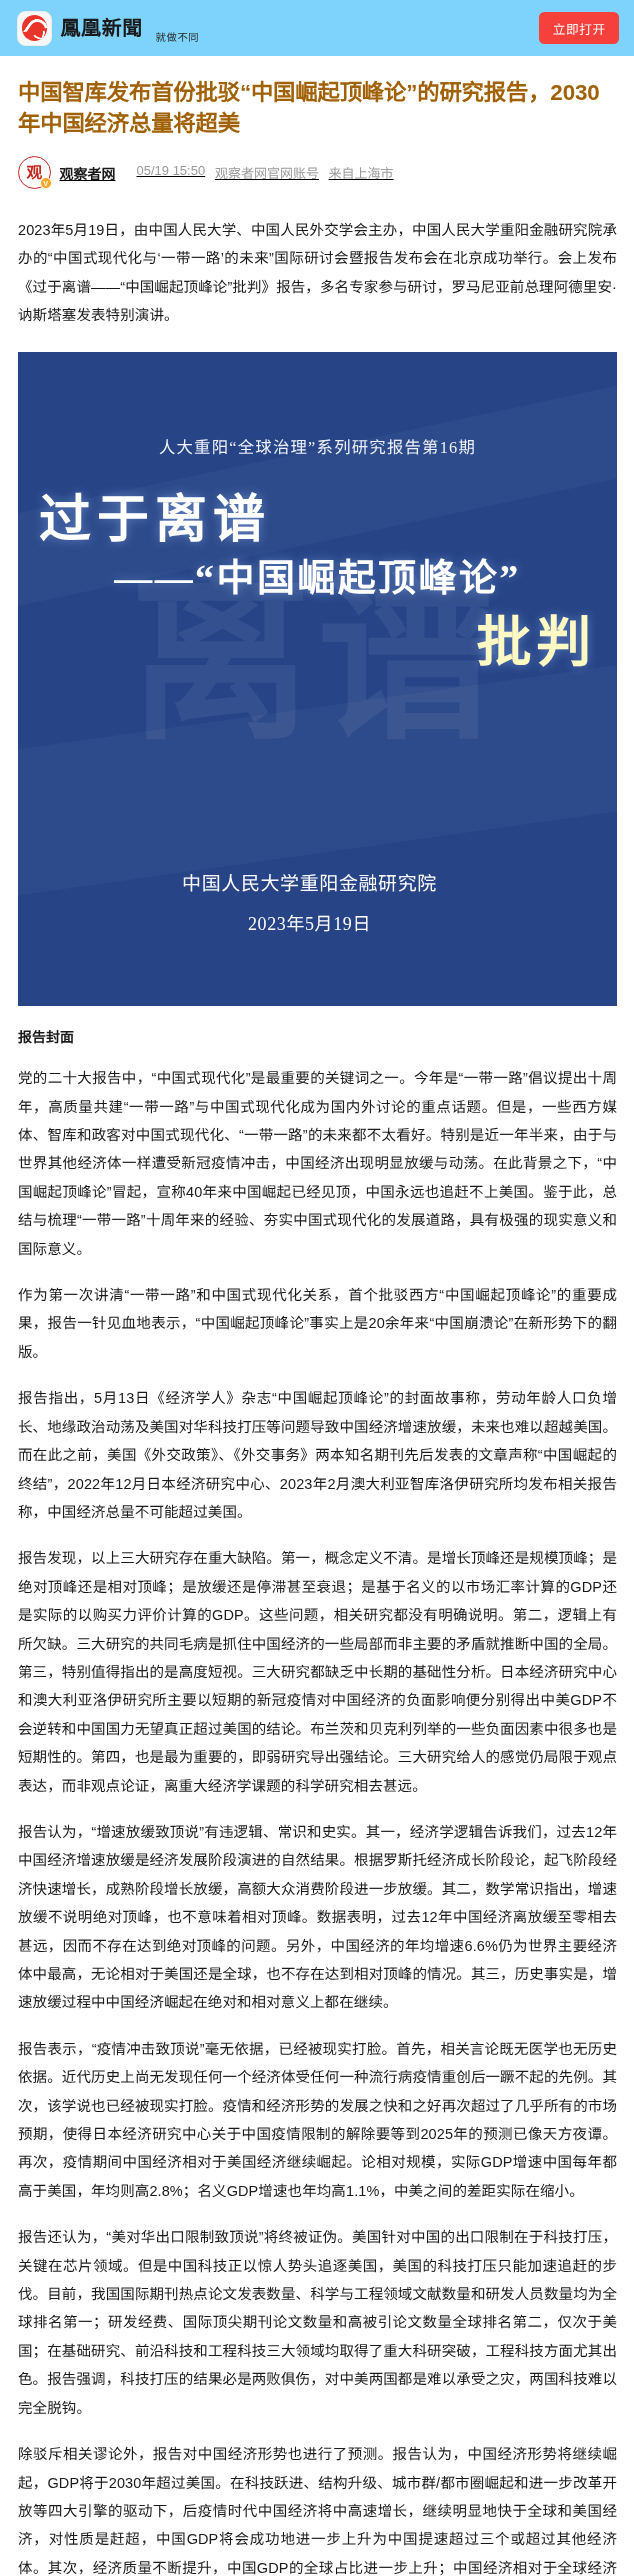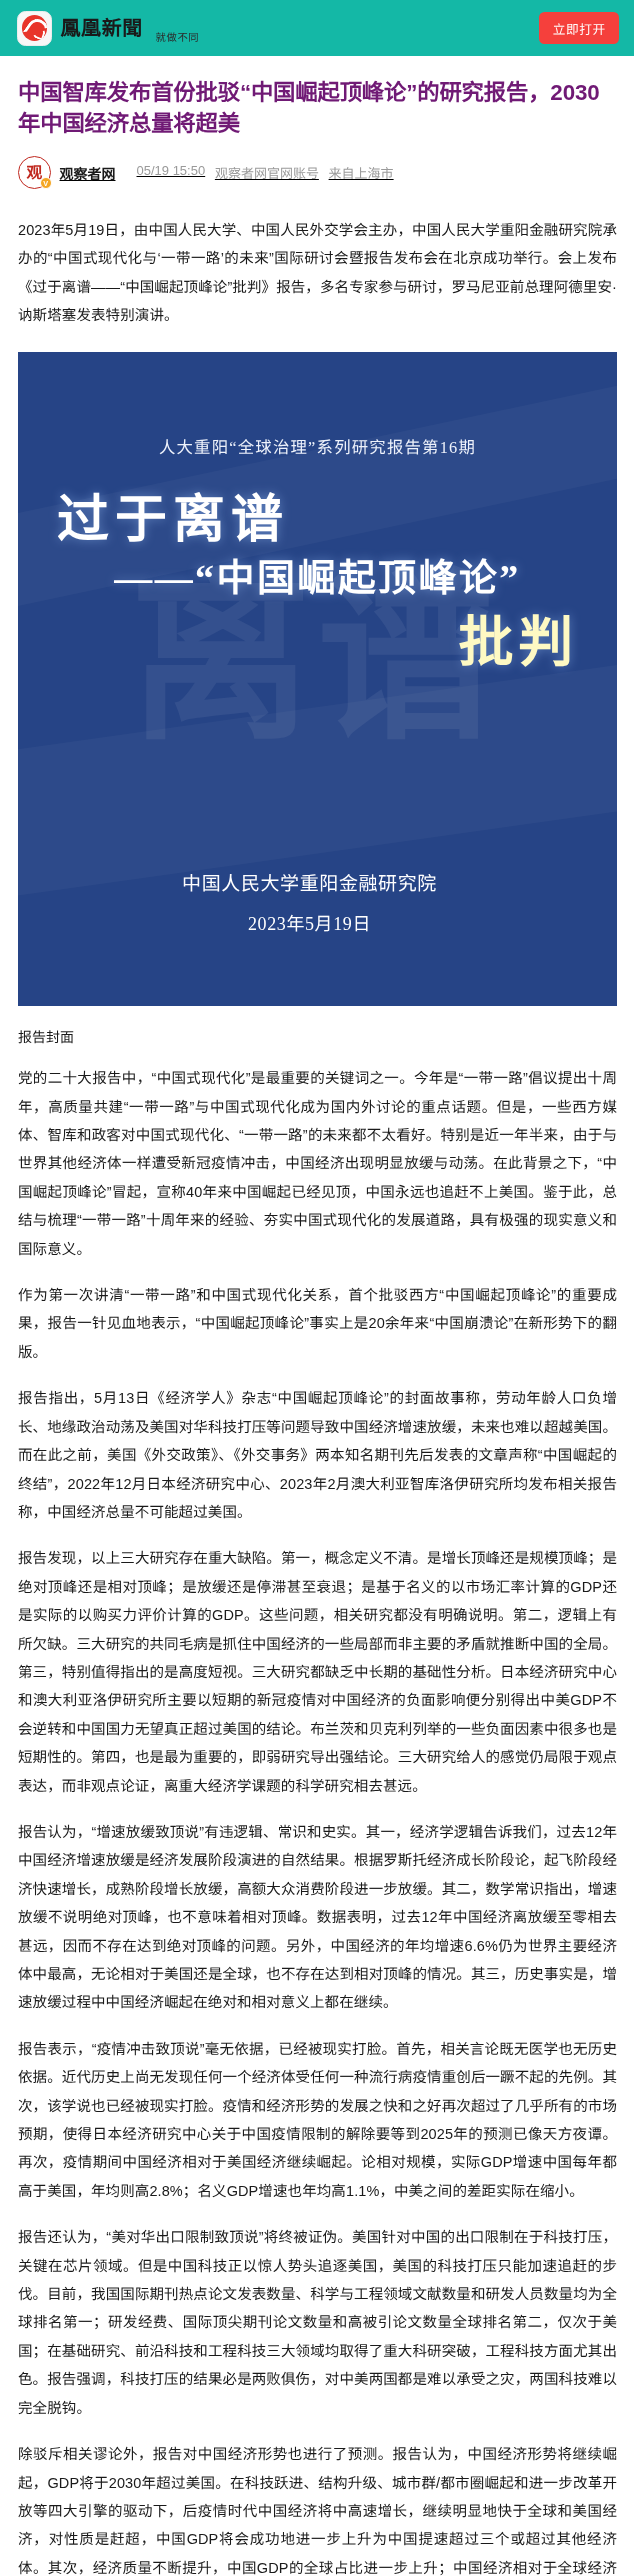--- a/index.html
+++ b/index.html
@@ -17,21 +17,21 @@
     position: relative;
     overflow-x: hidden;
   }
 
   
   .appbar {
     height: 56px;
     display: flex;
     align-items: center;
     padding: 0 15.8px 0 17px;
-    background: #14b8a6;
+    background: #7dd3fc;
   }
 
   .brand {
     display: flex;
     align-items: center;
     gap: 8.5px;
   }
 
   .brand-logo {
     width: 35px;
@@ -115,21 +115,21 @@
 
   
   .article {
     padding: 0 18px 24px 18px;
   }
 
   .headline {
     font-size: 22.4px;
     line-height: 1.42;
     font-weight: 700;
-    color: #701a75;
+    color: #a16207;
     letter-spacing: -0.2px;
     margin-top: 20.6px;
   }
 
   .byline {
     display: flex;
     align-items: center;
     gap: 8.5px;
     margin-top: 15.8px;
   }
@@ -235,21 +235,21 @@
     color: #eef2fb;
     letter-spacing: 1.2px;
     text-align: center;
     font-family: "Liberation Serif", "DejaVu Serif", serif;
   }
 
   .cover-title-block {
     position: relative;
     z-index: 2;
     width: 100%;
-    padding: 0 39px;
+    padding: 0 21px;
     margin-top: 31.5px;
   }
 
   .cover-l1 {
     font-size: 52px;
     font-weight: 700;
     color: #ffffff;
     letter-spacing: 6px;
     line-height: 1.18;
     text-shadow: 0 0 11px rgba(160,200,255,0.45);
@@ -298,20 +298,21 @@
     color: #ffffff;
     margin-top: 13.3px;
     letter-spacing: 0.6px;
     font-family: "Liberation Serif", "DejaVu Serif", serif;
   }
 
   .caption {
     font-size: 14px;
     color: #1a1a1a;
     margin-top: 20.6px;
+    font-weight: bold;
   }
 </style>
 </head>
 <body>
 
 <div class="appbar">
   <div class="brand">
     <span class="brand-logo">
       <span class="phoenix"></span>
     </span>

